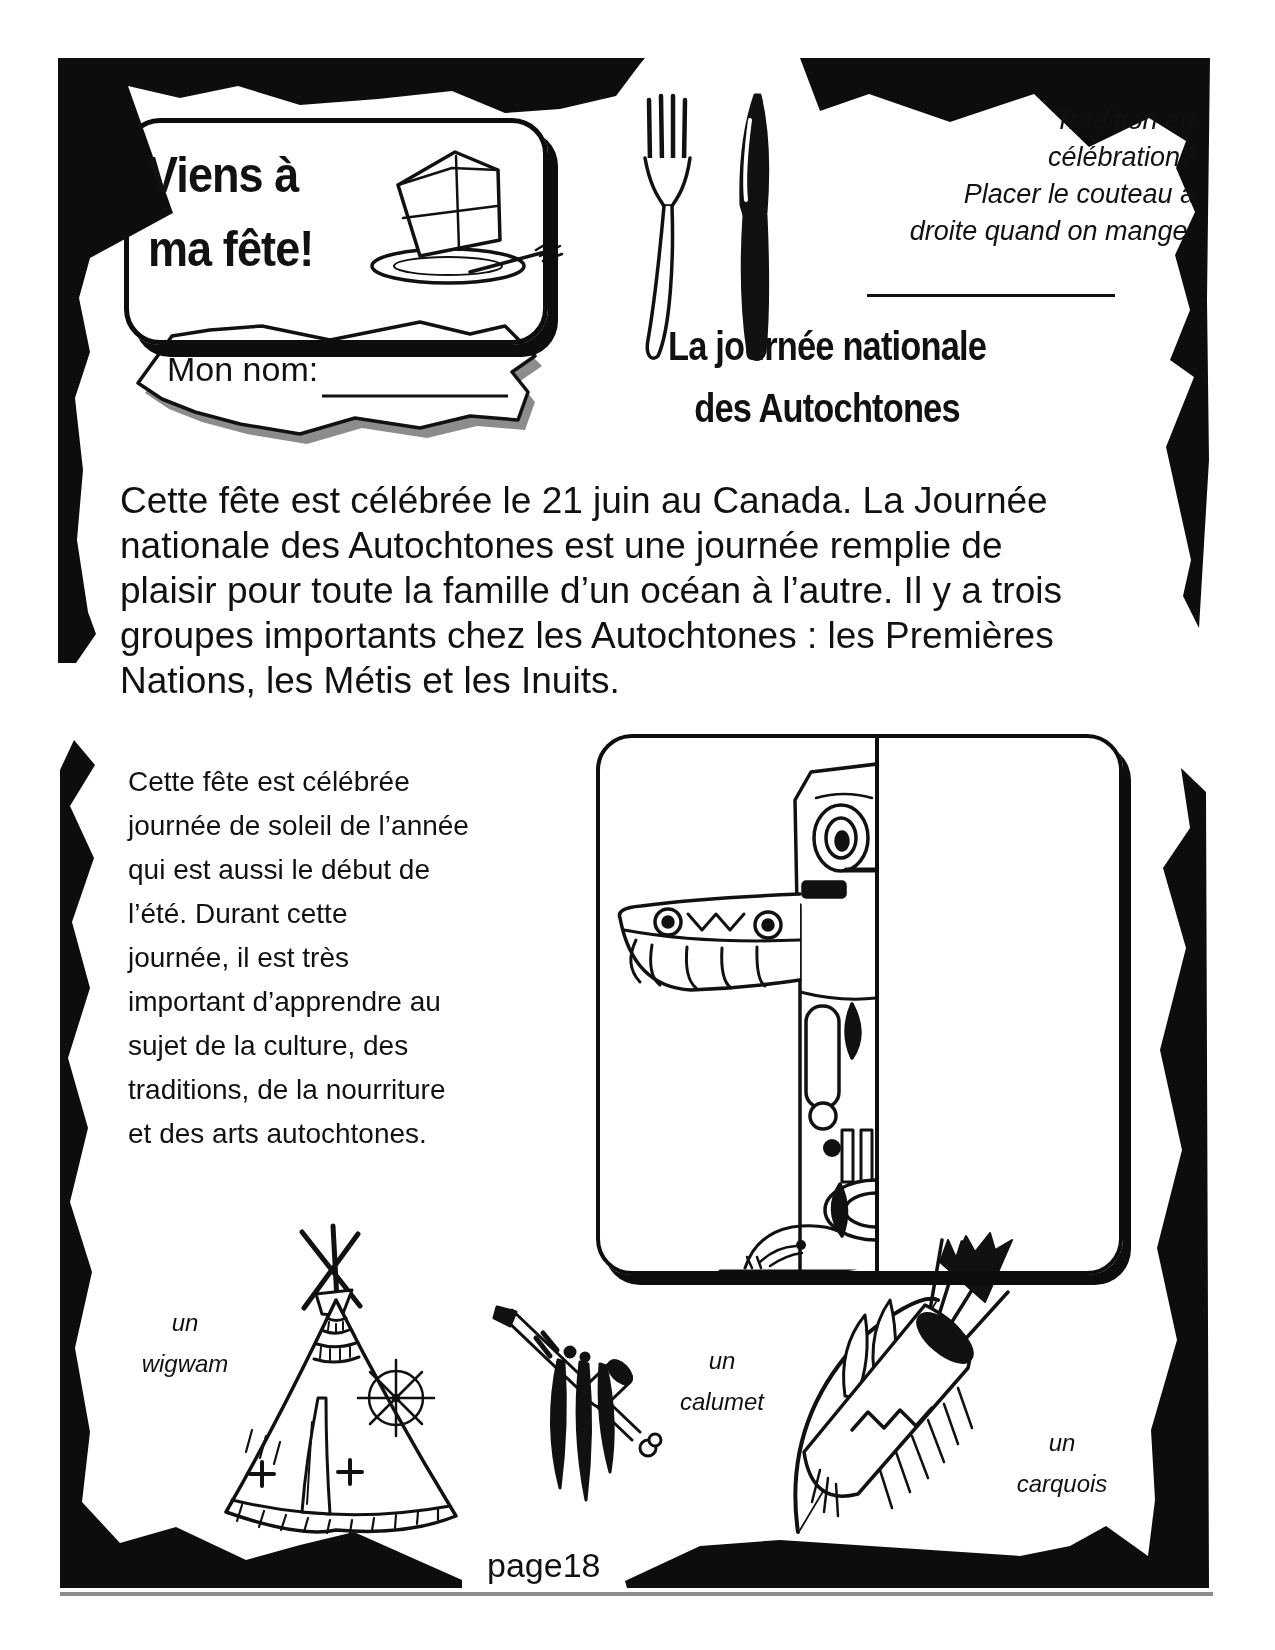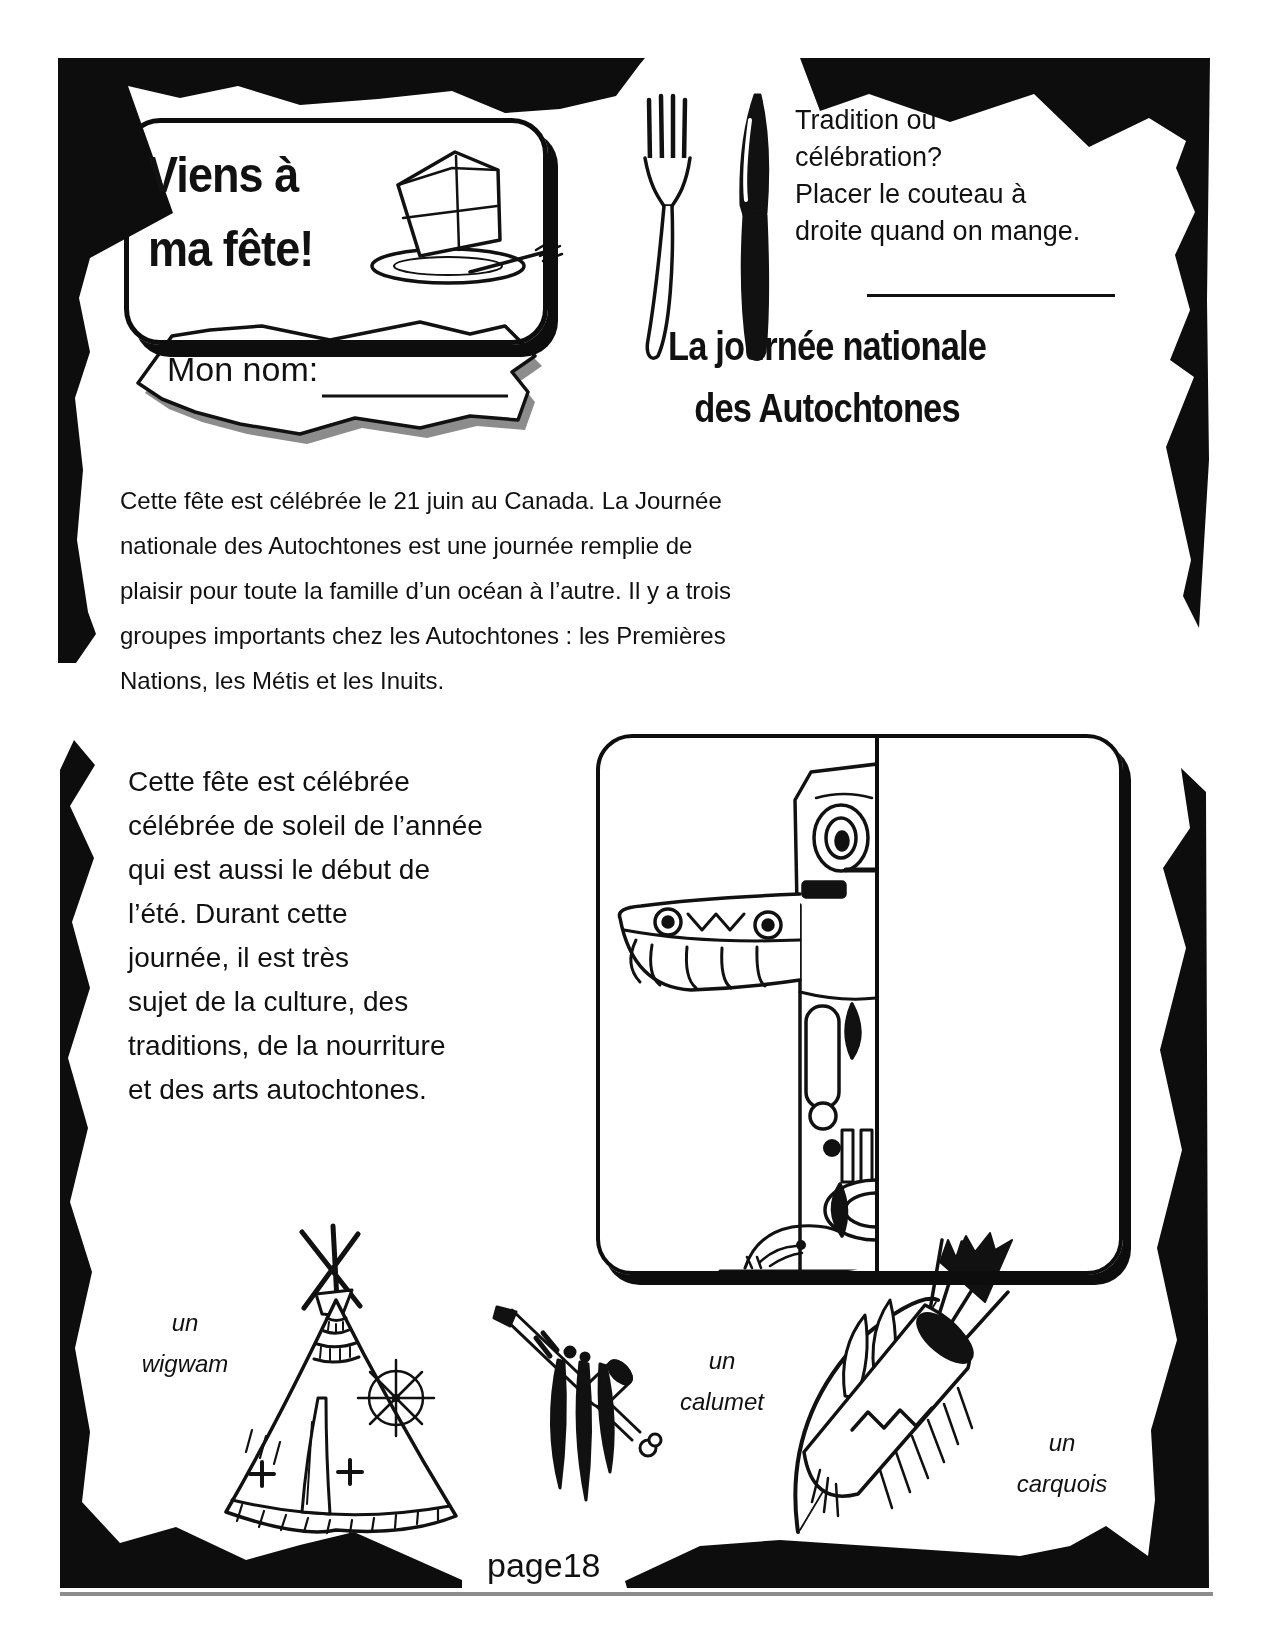--- a/index.html
+++ b/index.html
@@ -6,30 +6,30 @@
   .page{position:relative;width:1275px;height:1650px;background:#fff;overflow:hidden;
         font-family:"Liberation Sans",sans-serif;color:#111;}
   #art{position:absolute;left:0;top:0;z-index:1;pointer-events:none;}
   .layer{position:absolute;left:0;top:0;z-index:2;width:100%;height:100%;}
 
   .invite-box{position:absolute;left:124px;top:118px;width:424px;height:227px;
       border:5px solid #0d0d0d;border-radius:36px;box-shadow:10px 12px 0 #0d0d0d;box-sizing:border-box;}
   .invite-text{position:absolute;left:148px;top:138px;font-weight:bold;font-size:50px;line-height:74px;
       letter-spacing:-1px;transform:scaleX(.9);transform-origin:left top;white-space:nowrap;}
 
-  .etiquette{position:absolute;left:795px;top:102px;width:400px;text-align:left;
-      font-size:27px;line-height:37px;}
+  .etiquette{position:absolute;left:795px;top:102px;width:400px;text-align:right;
+      font-style:italic;font-size:27px;line-height:37px;}
   .blank-line{position:absolute;left:867px;top:294px;width:248px;height:3px;background:#111;}
 
   .main-title{position:absolute;left:587px;top:315px;width:480px;text-align:center;font-weight:bold;
       font-size:41px;line-height:62px;letter-spacing:-1px;transform:scaleX(.84);transform-origin:center top;white-space:nowrap;}
 
   .banner-label{position:absolute;left:167px;top:350px;font-size:34px;white-space:nowrap;}
 
-  .para1{position:absolute;left:120px;top:478px;font-size:24px;line-height:45px;}
+  .para1{position:absolute;left:120px;top:478px;font-size:37px;line-height:45px;}
   .para2{position:absolute;left:128px;top:760px;font-size:28px;line-height:44px;}
   .para1 div,.para2 div{white-space:nowrap;}
 
   .mirror-box{position:absolute;left:596px;top:734px;width:527px;height:541px;
       border:4px solid #0d0d0d;border-radius:36px;box-shadow:8px 10px 0 #0d0d0d;box-sizing:border-box;}
   .mirror-divider{position:absolute;left:875px;top:736px;width:4px;height:537px;background:#0d0d0d;}
 
   .caption{position:absolute;text-align:center;font-style:italic;font-size:24px;line-height:41px;}
   .cap-wigwam{left:110px;top:1302px;width:150px;}
   .cap-calumet{left:647px;top:1340px;width:150px;}
@@ -210,24 +210,25 @@
     <div class="para1">
       <div>Cette fête est célébrée le 21 juin au Canada. La Journée</div>
       <div>nationale des Autochtones est une journée remplie de</div>
       <div>plaisir pour toute la famille d’un océan à l’autre. Il y a trois</div>
       <div>groupes importants chez les Autochtones : les Premières</div>
       <div>Nations, les Métis et les Inuits.</div>
     </div>
 
     <div class="para2">
       <div>Cette fête est célébrée</div>
-      <div>célébrée de soleil de l’année</div>
+      <div>journée de soleil de l’année</div>
       <div>qui est aussi le début de</div>
       <div>l’été. Durant cette</div>
       <div>journée, il est très</div>
+      <div>important d’apprendre au</div>
       <div>sujet de la culture, des</div>
       <div>traditions, de la nourriture</div>
       <div>et des arts autochtones.</div>
     </div>
 
     <div class="mirror-box"></div>
     <div class="mirror-divider"></div>
 
     <div class="caption cap-wigwam">
       <div>un</div>

